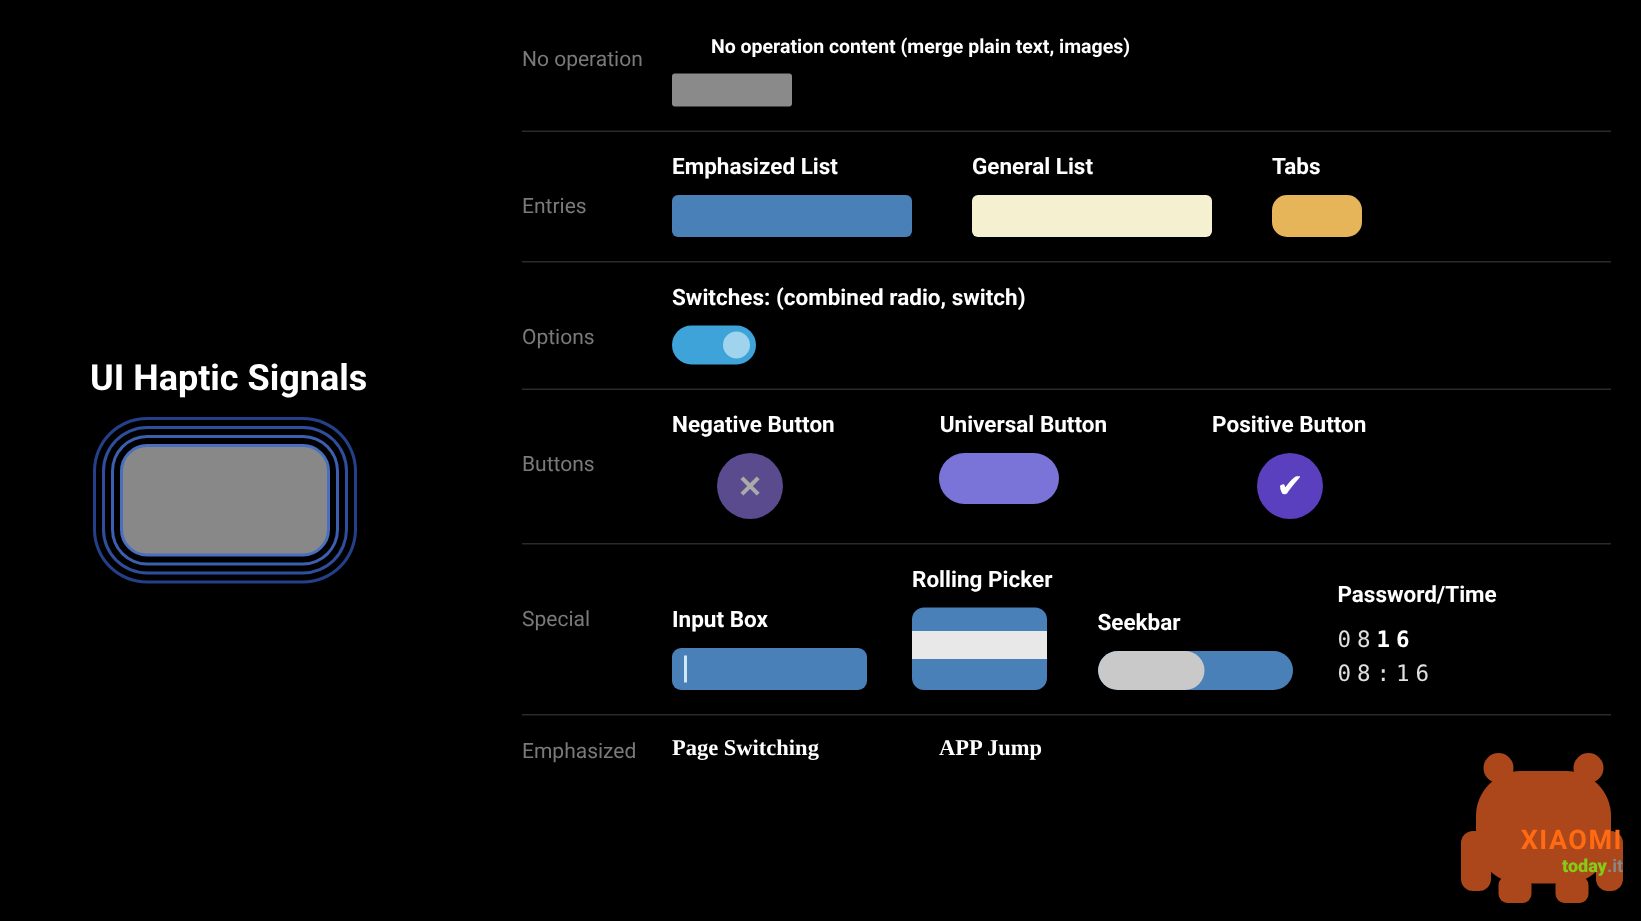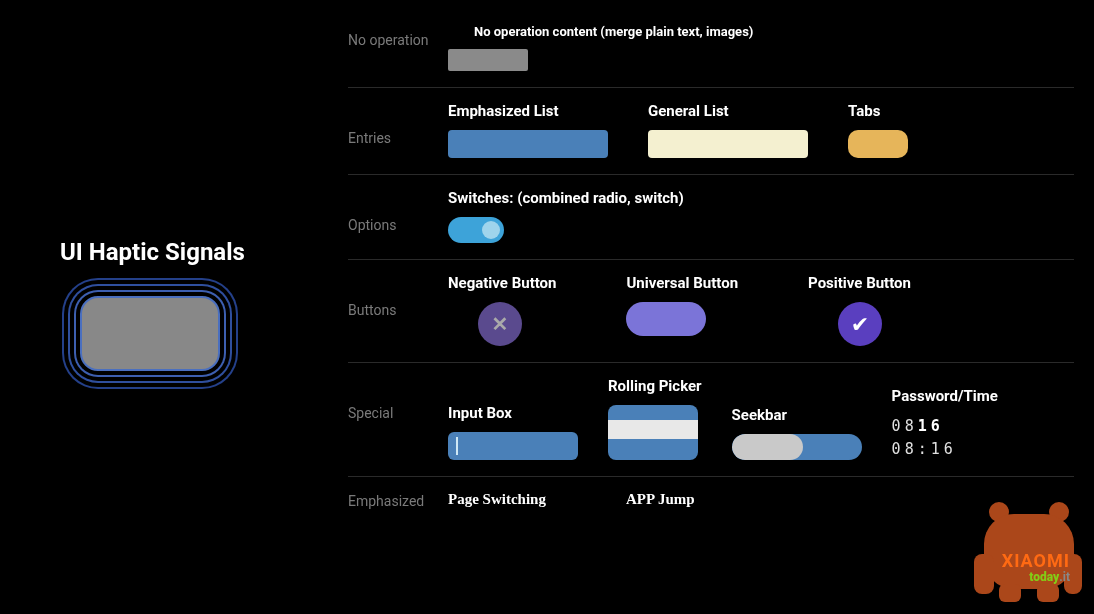--- a/index.html
+++ b/index.html
@@ -144,21 +144,21 @@
     position: absolute;
     right: 10px;
     bottom: 10px;
     width: 120px;
     height: 110px;
     opacity: 0.85;
   }
   .watermark svg { width: 100%; height: 100%; }
   .watermark-text {
     position: absolute;
-    right: 24px;
+    right: 12px;
     bottom: 30px;
     text-align: right;
     font-weight: 700;
     line-height: 1.1;
   }
   .wm1 { color: #ff6a13; font-size: 18px; letter-spacing: 1px; }
   .wm2 { color: #888; font-size: 12px; }
   .wm2 b { color: #84cc16; }
   
   .row-buttons .row-content { gap: 70px; }

